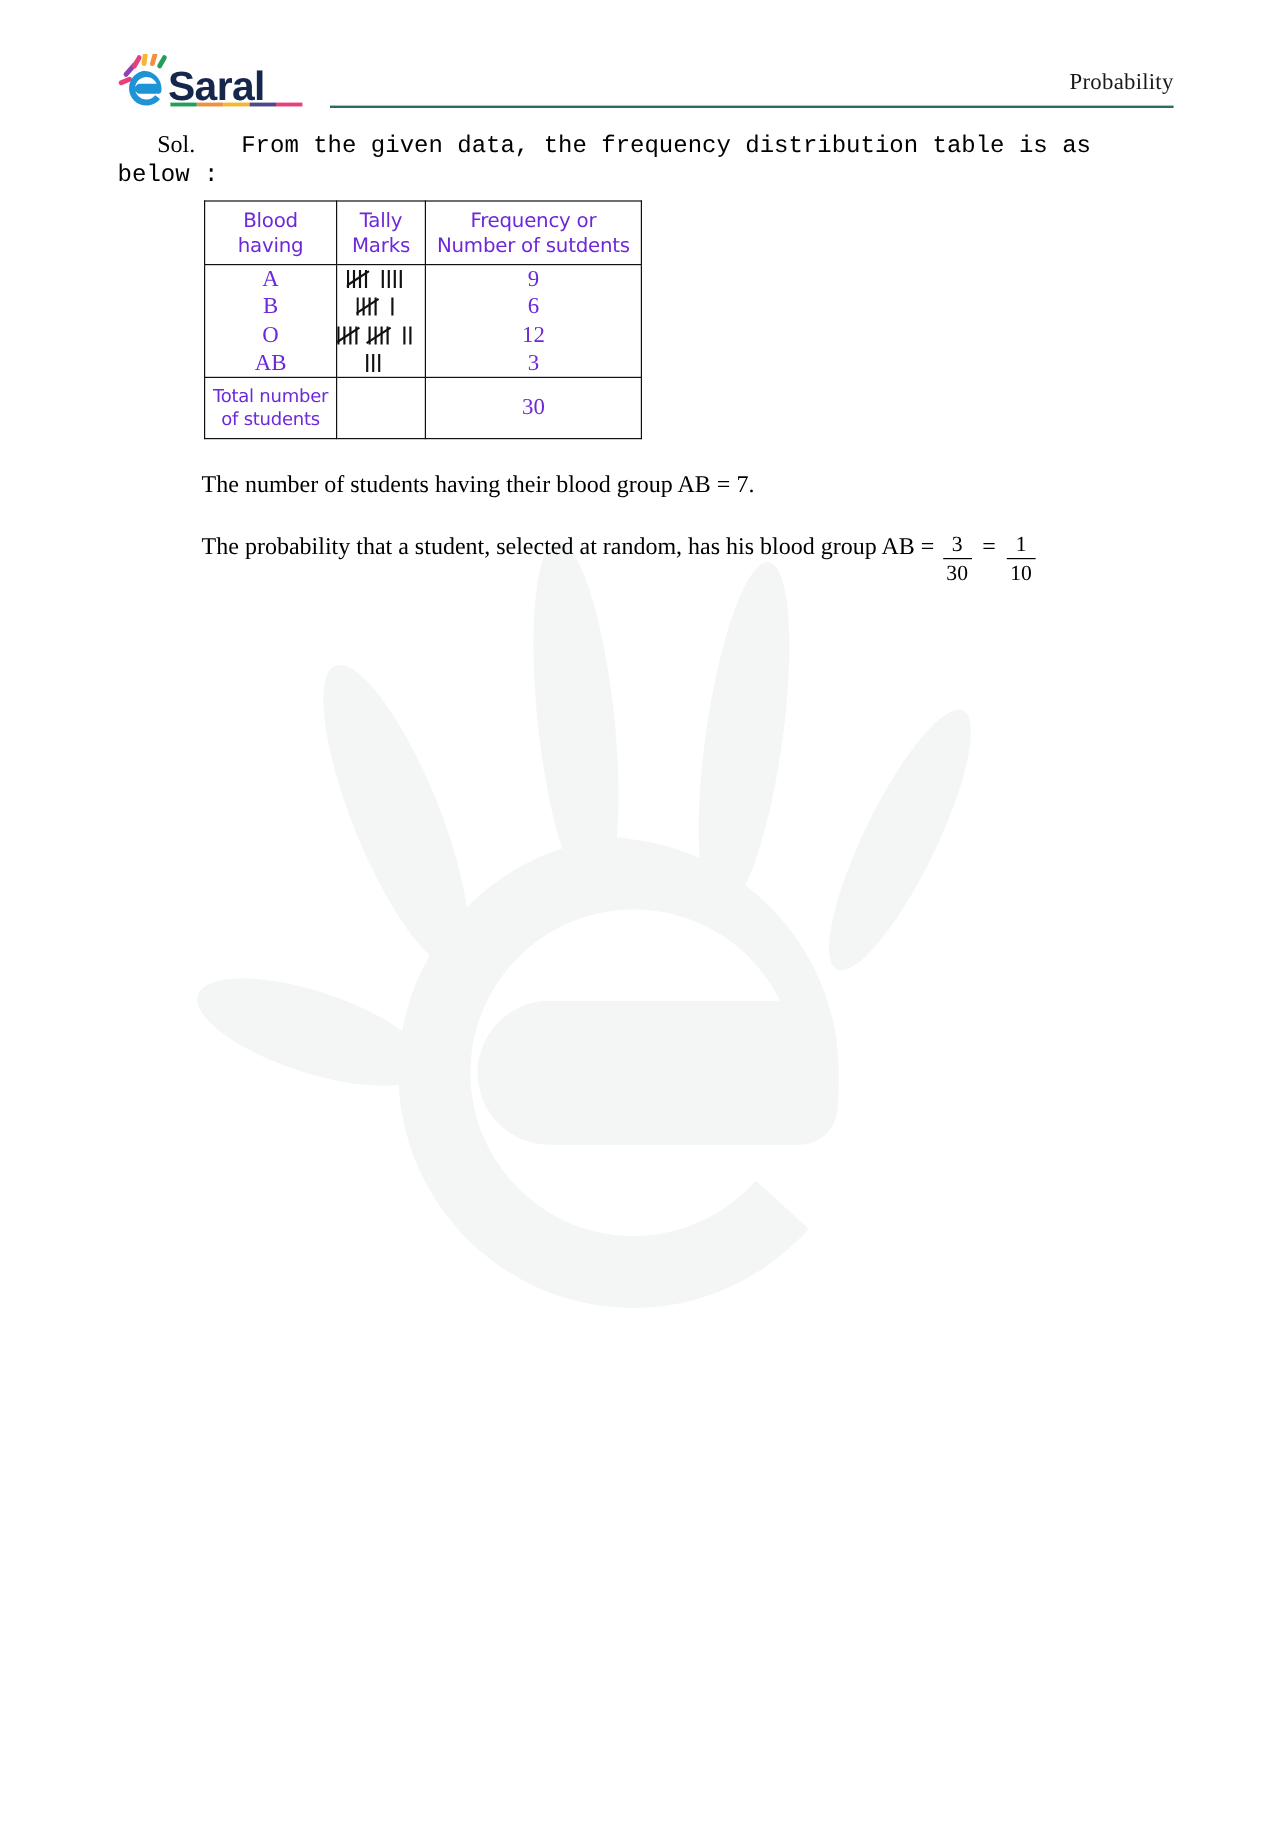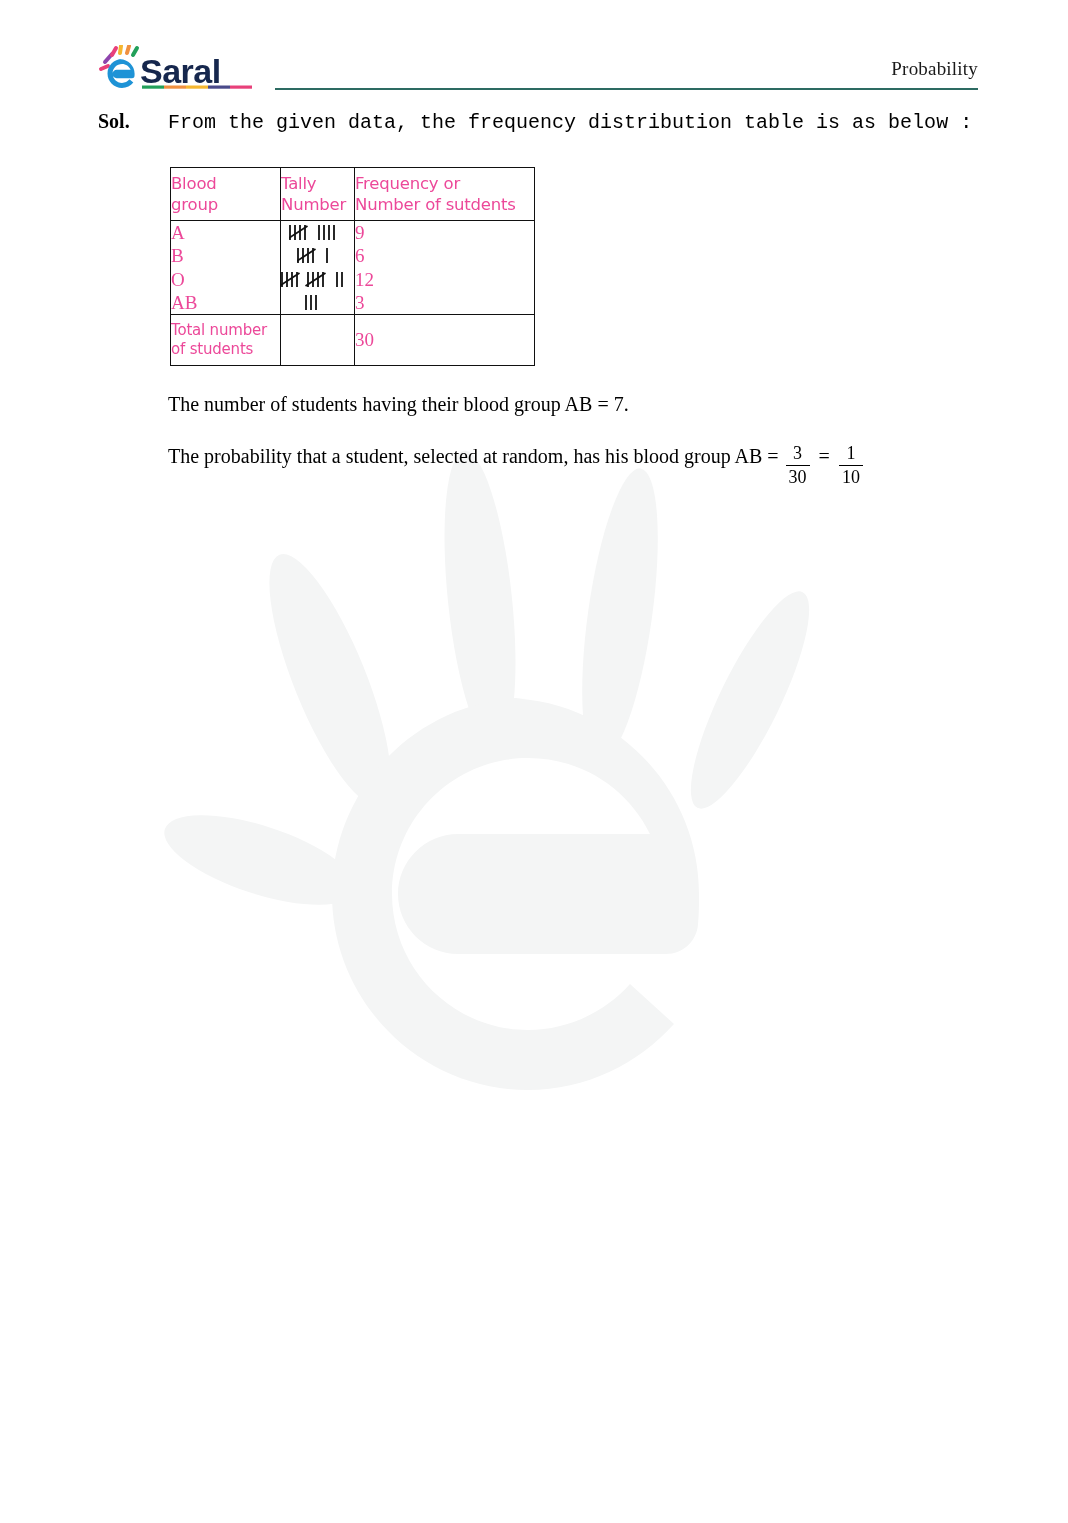--- a/index.html
+++ b/index.html
@@ -72,39 +72,41 @@
     position: absolute;
     left: 98px;
     top: 110px;
     width: 880px;
     font-size: 20px;
     color: #000;
   }
   .sol-label {
     display: inline-block;
     width: 70px;
-    font-weight: bold;
+    font-weight: normal;
     font-family: "Liberation Serif", serif;
+    margin-left: 33px;
   }
   .sol-text { font-family: Liberation Mono, monospace; }
 
   
   .freq-table {
     position: absolute;
     left: 170px;
     top: 167px;
     border-collapse: collapse;
     font-family: "DejaVu Sans", sans-serif;
     table-layout: fixed;
   }
   .freq-table td {
     border: 1.6px solid #111;
+    text-align: center;
     vertical-align: middle;
     padding: 0;
-    color: #ec4899;
+    color: #6d28d9;
   }
   .col-a { width: 110px; }
   .col-b { width: 74px; }
   .col-c { width: 180px; }
 
   .hdr-cell {
     height: 52px;
     font-size: 16.5px;
     line-height: 1.28;
     letter-spacing: -0.2px;
@@ -259,25 +261,25 @@
     <table class="freq-table">
       <colgroup>
         <col class="col-a">
           <col class="col-b">
           <col class="col-c">
       </colgroup>
       <tbody>
         <tr>
           <td class="hdr-cell">
             <span class="l1">Blood</span>
-            <span class="l2">group</span>
+            <span class="l2">having</span>
           </td>
           <td class="hdr-cell">
             <span class="l1">Tally</span>
-            <span class="l2">Number</span>
+            <span class="l2">Marks</span>
           </td>
           <td class="hdr-cell">
             <span class="l1">Frequency or</span>
             <span class="l2">Number of sutdents</span>
           </td>
         </tr>
         <tr>
           <td class="body-cell">
             <div class="stack" id="bg-stack">
                 <div>A</div>

